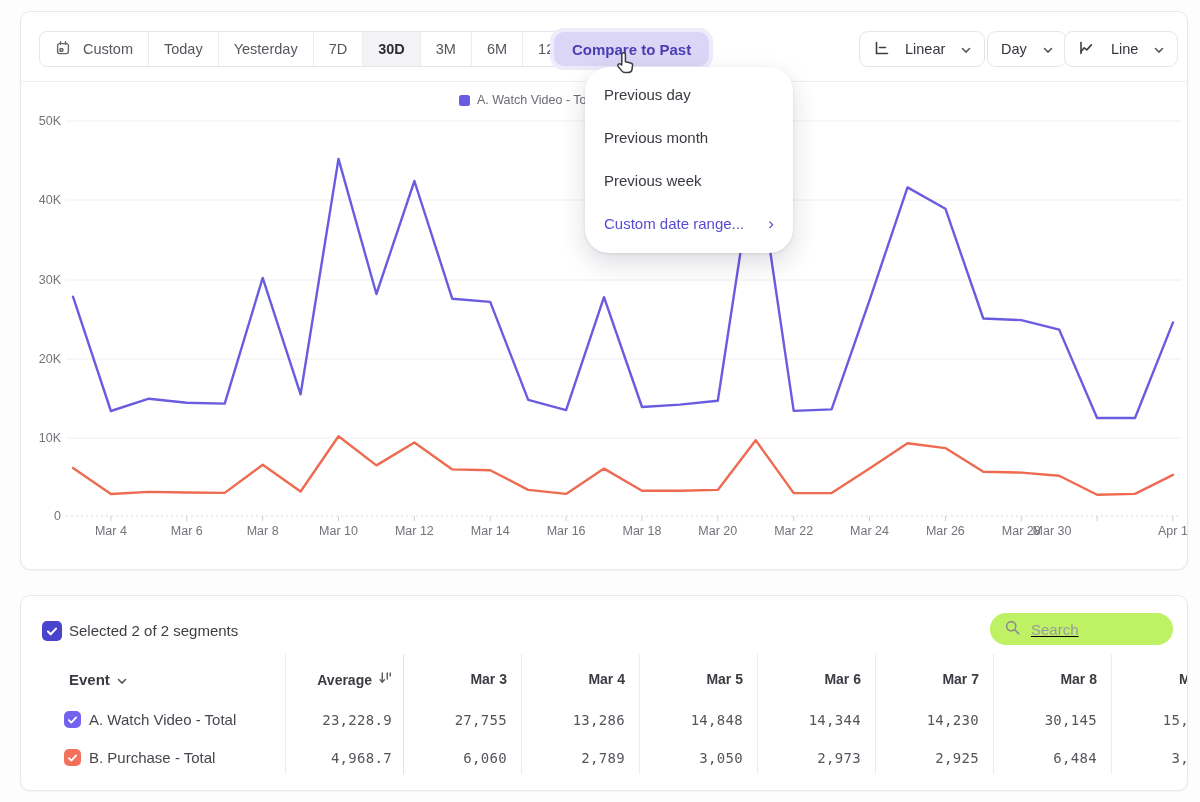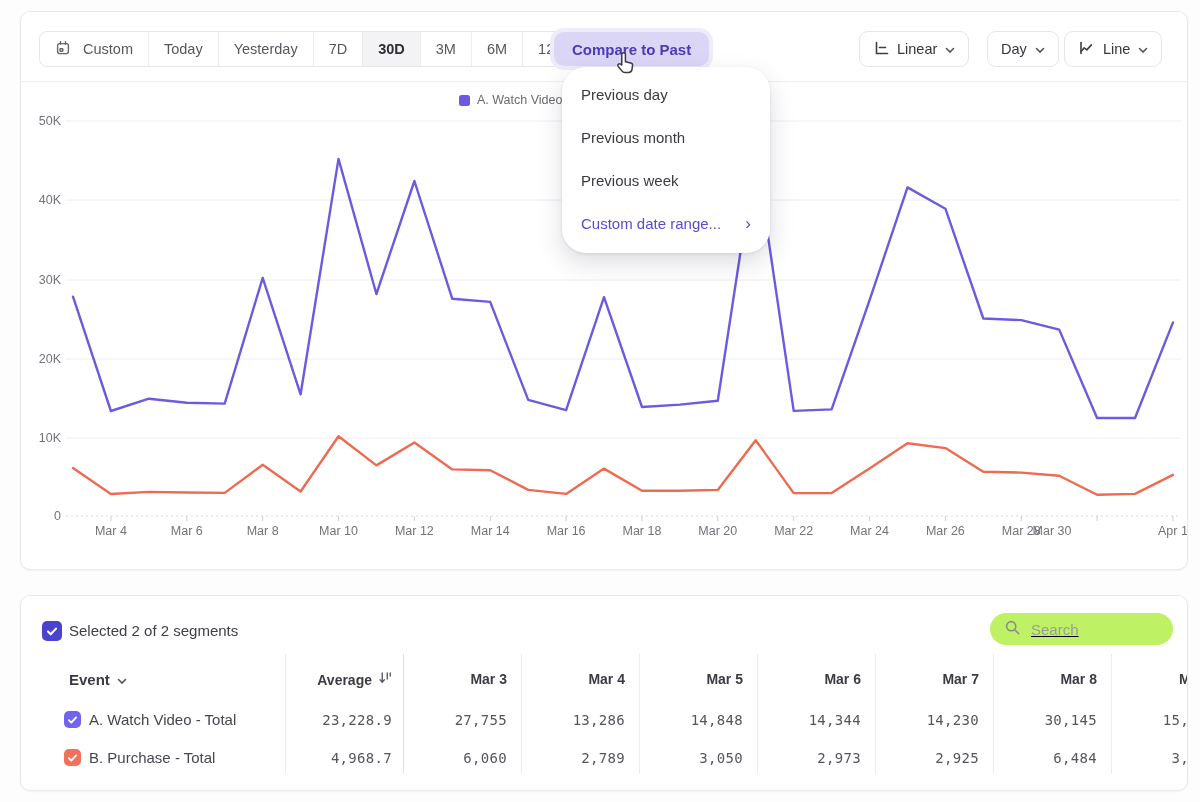--- a/index.html
+++ b/index.html
@@ -14,37 +14,37 @@
   .seg-control { position:absolute; left:18px; top:19px; height:36px; display:flex;
                  border:1px solid #e6e6ea; border-radius:8px; background:#fff; overflow:hidden; }
   .seg { display:flex; align-items:center; justify-content:center; gap:12px; padding:0 15px;
          font-size:14.5px; color:#56565f; border-right:1px solid #ededf0; cursor:pointer; white-space:nowrap; }
   .seg:last-child { border-right:none; }
   .seg.selected { background:#f3f3f5; color:#2d2d34; font-weight:bold; }
   .compare-btn { position:absolute; left:533px; top:20px; height:34px; padding:0 18px;
                  display:flex; align-items:center; background:#dcd6f6; color:#4b3cb4;
                  font-weight:bold; font-size:15px; border-radius:10px;
                  box-shadow:0 0 0 4px #eeebfa; cursor:pointer; }
-  .tool-btn { position:absolute; top:19px; height:36px; display:flex; align-items:center; gap:8px;
+  .tool-btn { position:absolute; top:19px; height:36px; display:flex; align-items:center; gap:16px;
               padding:16px 13px; border:1px solid #e6e6ea; border-radius:9px; background:#fff;
               font-size:14.5px; color:#36363d; cursor:pointer; white-space:nowrap; }
   #linear-btn { left:838px; } #day-btn { left:966px; } #line-btn { left:1043px; }
   .toolbar-divider { position:absolute; left:0; right:0; top:69px; height:1px; background:#efeff2; }
 
   
   #chart-svg { position:absolute; left:0; top:0; pointer-events:none; }
   .ylabel { position:absolute; left:0; width:40px; text-align:right; font-size:12.5px; color:#73737b; }
   .xlabel { position:absolute; top:512px; width:60px; margin-left:-30px; text-align:center;
             font-size:12.5px; color:#73737b; }
   .legend-item { position:absolute; top:81px; display:flex; align-items:center; gap:7px;
                  font-size:12.5px; color:#6a6a72; white-space:nowrap; }
   .legend-swatch { width:11px; height:11px; border-radius:2.5px; }
 
   
-  #compare-menu { position:absolute; left:562px; top:67px; width:208px; background:#fff;
+  #compare-menu { position:absolute; left:585px; top:67px; width:208px; background:#fff;
                   border-radius:24px; padding:6px 0 8px 0; z-index:50;
                   box-shadow:0 1px 3px rgba(30,30,60,.10), 0 10px 26px rgba(30,30,60,.15); }
   .menu-item { height:43px; display:flex; align-items:center; padding:0 19px; font-size:15px;
                color:#3a3a42; cursor:pointer; }
   .menu-item.custom { color:#584bd2; justify-content:space-between; }
   .menu-chevron { font-size:17px; color:#584bd2; line-height:1; }
 
   
   #cursor { position:absolute; left:612px; top:50px; z-index:60; pointer-events:none; }
 

